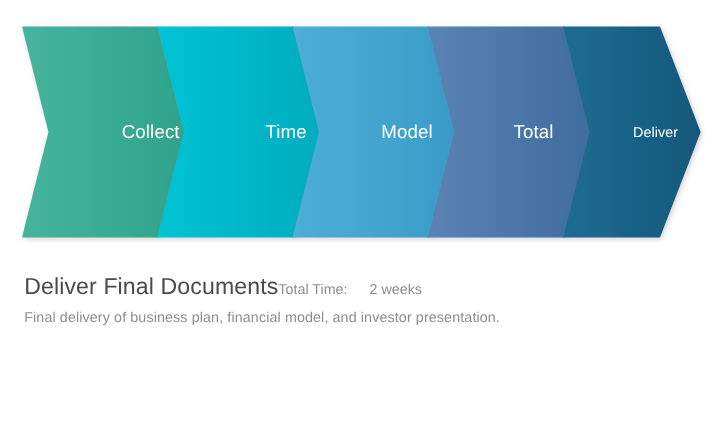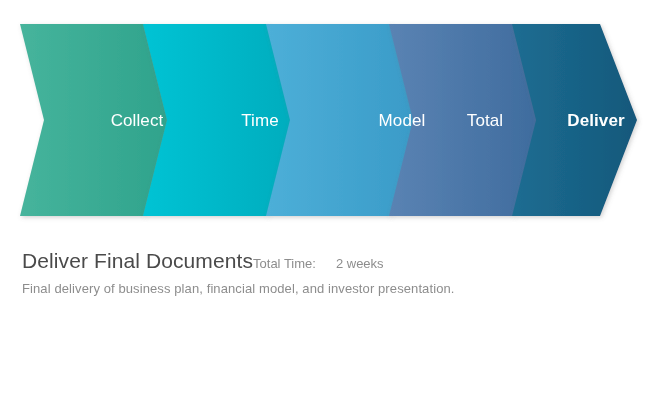--- a/index.html
+++ b/index.html
@@ -44,22 +44,22 @@
     color: #ffffff;
     font-family: "Liberation Sans", sans-serif;
     font-size: 17px;
     line-height: 17px;
     white-space: nowrap;
     letter-spacing: 0.1px;
     transform: translate(-50%, -50%);
     pointer-events: none;
   }
   .step-label.is-active {
-    font-weight: bold;
-    font-size: 17px;
+    font-weight: normal;
+    font-size: 13px;
   }
 
   
   #caption {
     position: absolute;
     left: 22px;
     top: 248px;
     width: 600px;
   }
   #caption-headline-row {
@@ -146,21 +146,21 @@
       <g filter="url(#chevShadow)">
 
         <path d="M 512,24 L 600,24 L 637,120 L 600,216 L 512,216 L 536,120 Z" fill="url(#grad4)"></path>
       </g>
     </svg>
 
     <span class="step-label" style="left:137px; top:120px;">Collect</span>
 
     <span class="step-label" style="left:260px; top:120px;">Time</span>
 
-    <span class="step-label" style="left:370px; top:120px;margin-left:32px;">Model</span>
+    <span class="step-label" style="left:370px; top:120px;">Model</span>
 
     <span class="step-label" style="left:485px; top:120px;">Total</span>
 
     <span class="step-label is-active" style="left:596px; top:120px;">Deliver</span>
 
   </div>
 
   <div id="caption">
     <div id="caption-headline-row">
       <h1 id="caption-title">Deliver Final Documents</h1>

